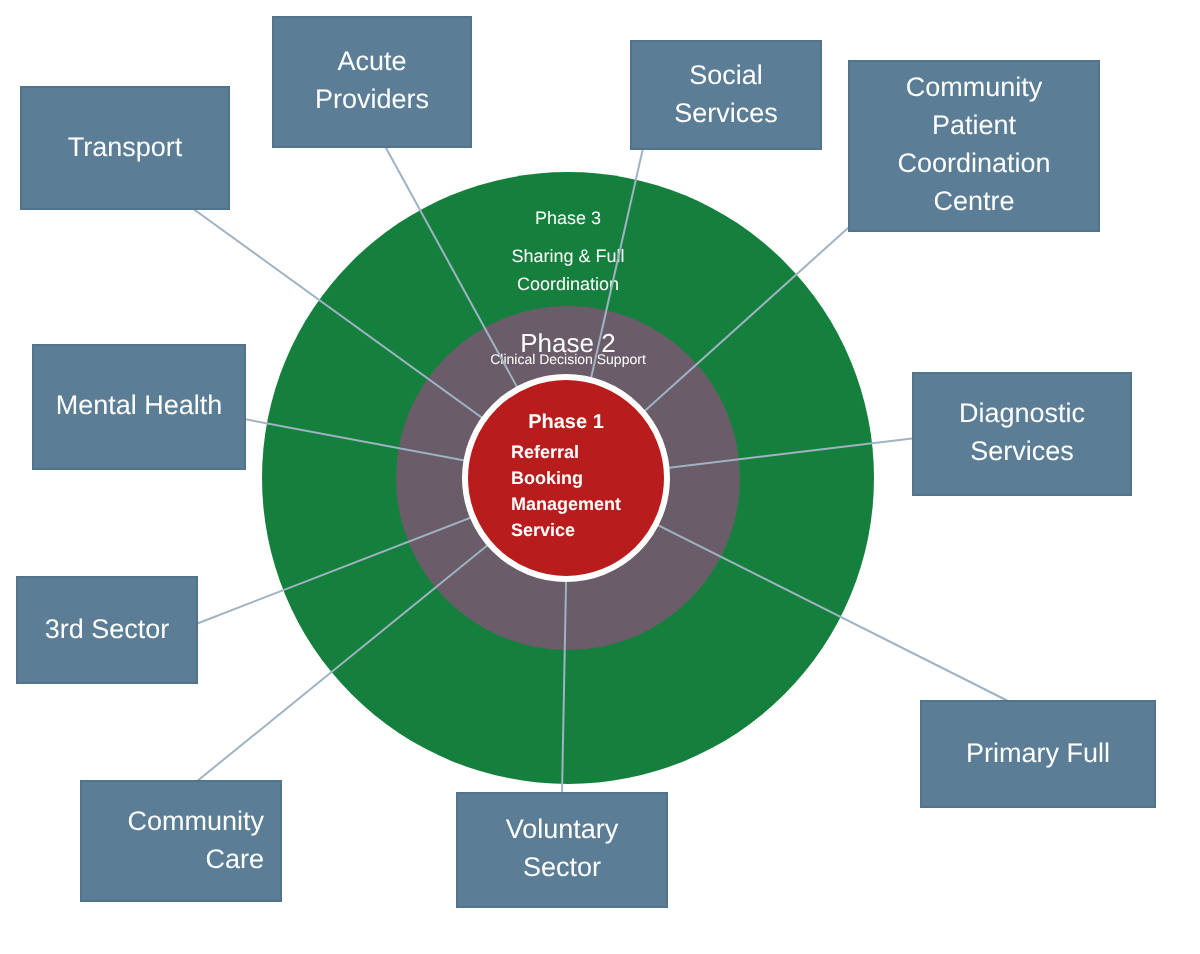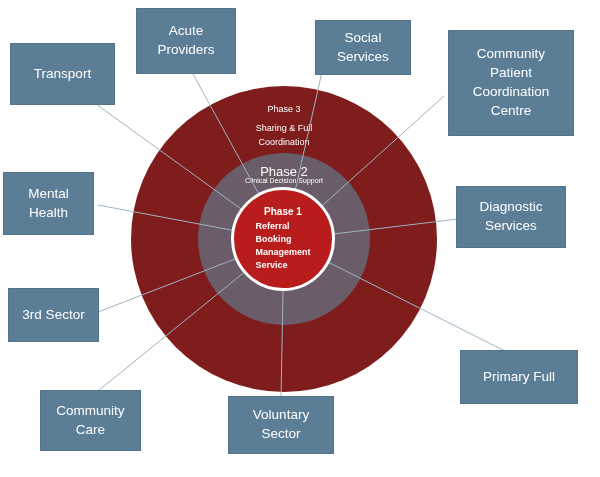--- a/index.html
+++ b/index.html
@@ -1,20 +1,20 @@
 <!DOCTYPE html>
 <html><head>
 <meta charset="utf-8">
 <style>
   html,body{margin:0;padding:0;background:#ffffff;font-family:"Liberation Sans",sans-serif;}
   #stage{position:relative;width:600px;height:477px;background:#ffffff;overflow:hidden;}
 
   
   .circle{position:absolute;border-radius:50%;}
-  .outer-circle{left:131px;top:86px;width:306px;height:306px;background:#7f1d1d;z-index:1;}
+  .outer-circle{left:131px;top:86px;width:306px;height:306px;background:#15803d;z-index:1;}
   .middle-circle{left:198px;top:153px;width:172px;height:172px;background:#6a5c68;z-index:2;}
   .inner-circle{left:231px;top:187px;width:104px;height:104px;background:#b91c1c;border:3px solid #ffffff;
                 box-sizing:border-box;z-index:4;display:flex;flex-direction:column;align-items:center;justify-content:center;}
 
   .phase-label{position:absolute;left:0;right:0;text-align:center;color:#ffffff;}
   .phase3-name{top:18px;font-size:9px;}
   .phase3-desc{top:36px;font-size:9px;white-space:pre-line;line-height:1.5;}
   .phase2-name{top:11px;font-size:13px;}
   .phase2-desc{top:24px;font-size:7px;}
 
@@ -25,25 +25,25 @@
   #connectors{position:absolute;left:0;top:0;z-index:3;}
   #connectors line{stroke:#9fb3c3;stroke-width:1;}
 
   
   .node{position:absolute;background:#5b7e96;border:1px solid #51748c;color:#ffffff;
         display:flex;align-items:center;justify-content:center;text-align:center;
         font-size:13.5px;line-height:1.4;padding:4px 8px;box-sizing:border-box;z-index:5;}
   .n-transport{left:10px;top:43px;width:105px;height:62px;}
   .n-acute{left:136px;top:8px;width:100px;height:66px;}
   .n-social{left:283px;top:20px;width:96px;height:55px;margin-left:32px;}
-  .n-cpcc{left:448px;top:30px;width:126px;height:106px;}
-  .n-mental{left:3px;top:172px;width:91px;height:63px;}
+  .n-cpcc{left:424px;top:30px;width:126px;height:86px;}
+  .n-mental{left:16px;top:172px;width:107px;height:63px;}
   .n-diagnostic{left:456px;top:186px;width:110px;height:62px;}
   .n-third{left:8px;top:288px;width:91px;height:54px;justify-content:center;}
-  .n-commcare{left:40px;top:390px;width:101px;height:61px;}
+  .n-commcare{left:40px;top:390px;width:101px;height:61px;text-align:right;}
   .n-voluntary{left:228px;top:396px;width:106px;height:58px;}
   .n-primary{left:460px;top:350px;width:118px;height:54px;}
 </style>
 </head>
 <body>
 
 <div id="stage">
 
   <div class="circle outer-circle">
     <div class="phase-label phase3-name">Phase 3</div>

